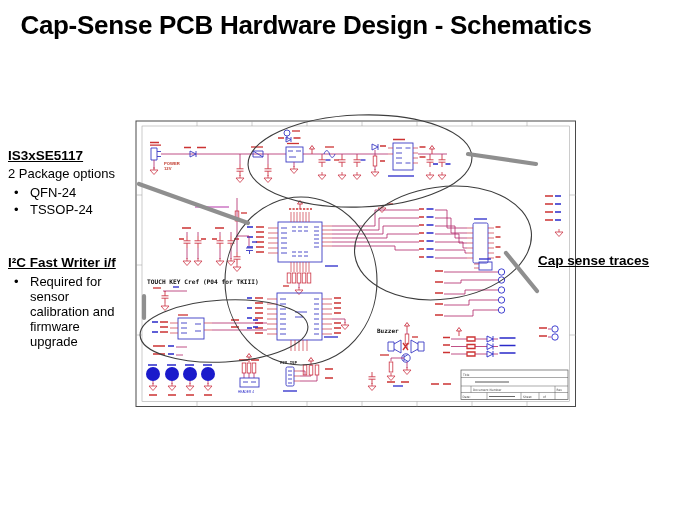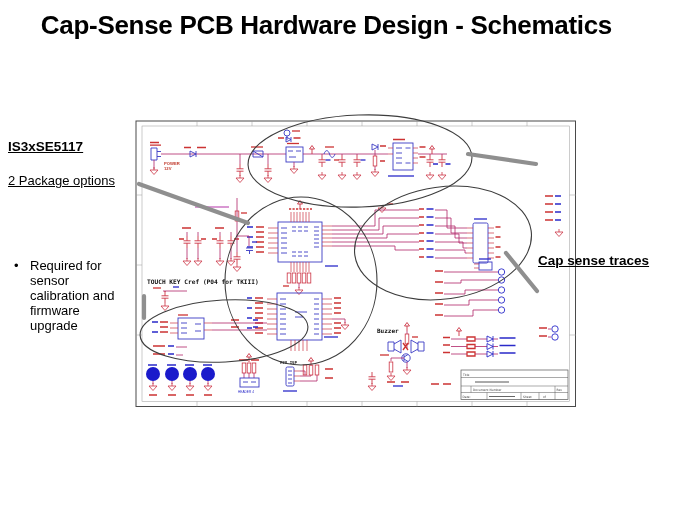--- a/index.html
+++ b/index.html
@@ -1,26 +1,26 @@
 <!DOCTYPE html>
 <html><head>
 <meta charset="utf-8">
 <style>
   html,body{margin:0;padding:0;}
   body{width:675px;height:506px;background:#ffffff;position:relative;overflow:hidden;
        font-family:"Liberation Sans",sans-serif;color:#000;}
-  .slide-title{position:absolute;top:10px;left:0;width:612px;text-align:right;
+  .slide-title{position:absolute;top:10px;left:0;width:612px;text-align:center;
        font-size:26px;font-weight:bold;letter-spacing:-0.3px;}
   .ann{position:absolute;}
   .ann .hd{font-size:13.5px;font-weight:bold;text-decoration:underline;line-height:16px;}
-  .ann .ln{font-size:13px;margin-top:18px;line-height:16px;}
+  .ann .ln{font-size:13px;margin-top:2px;line-height:16px;}
   .ann ul{margin:3px 0 0 0;padding:0;list-style:none;}
   .ann li{position:relative;padding-left:22px;font-size:13px;line-height:15px;margin-top:2px;}
   .ann li::before{content:"\2022";position:absolute;left:6px;top:0;}
-  #ann-chip{left:8px;top:139px;width:132px;text-decoration:underline;}
+  #ann-chip{left:8px;top:148px;width:132px;}
   #ann-i2c{left:8px;top:255px;width:122px;}
   #ann-power{left:541px;top:146px;width:128px;}
   #ann-traces{left:538px;top:253px;width:126px;}
   svg.sheet{position:absolute;left:135px;top:120px;}
   svg.overlay{position:absolute;left:0;top:0;pointer-events:none;}
   
   .w{stroke:#b02468;stroke-width:.8;fill:none;}
   .co{stroke:#3a3ac4;stroke-width:.9;fill:none;}
   .dr{stroke:#cc3333;stroke-width:1.3;fill:none;}
   .db{stroke:#2a2ac9;stroke-width:1.3;fill:none;}
@@ -354,23 +354,28 @@
   <ellipse class="ell" cx="224" cy="331" rx="84" ry="31" transform="rotate(-3 224 331)"></ellipse>
   <path class="callout" d="M139,184 L248,223"></path>
   <path class="callout" d="M468,154 L536,164"></path>
   <path class="callout" d="M506,253 L537,291"></path>
   <path class="callout" d="M144,296 L144,318"></path>
 </svg>
 
 <div class="ann" id="ann-chip">
   <div class="hd">IS3xSE5117</div>
   <div class="ln">2 Package options</div>
+  <ul>
+    <li><span>QFN-24</span></li>
+    <li><span>TSSOP-24</span></li>
+  </ul>
 </div>
 
 <div class="ann" id="ann-i2c">
+  <div class="hd">I²C Fast Writer i/f</div>
   <ul>
     <li><span>Required for sensor calibration and firmware upgrade</span></li>
   </ul>
 </div>
 
 <div class="ann" id="ann-power">
 </div>
 
 <div class="ann" id="ann-traces">
   <div class="hd">Cap sense traces</div>

